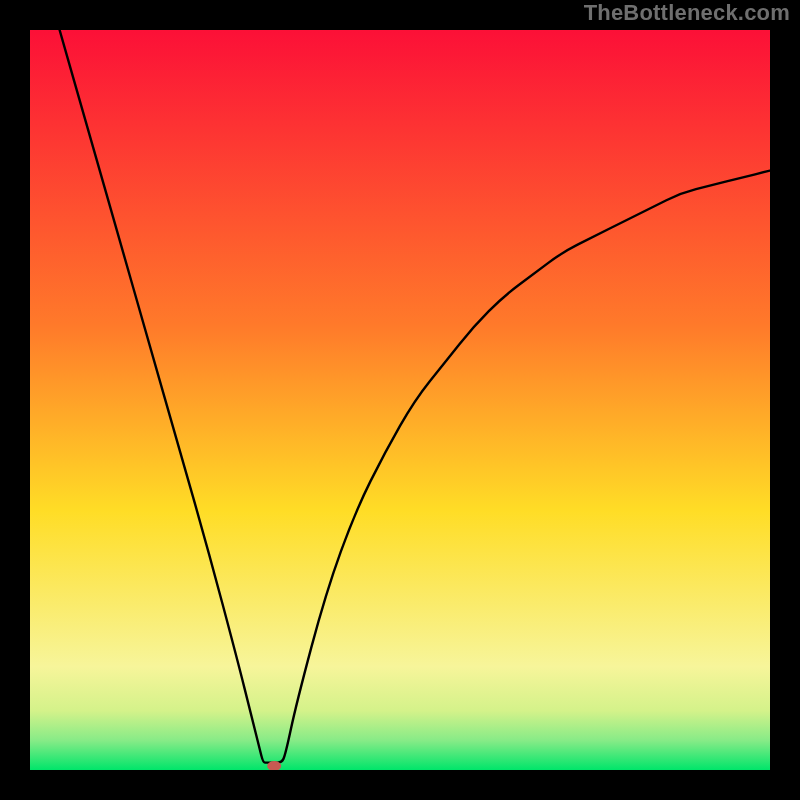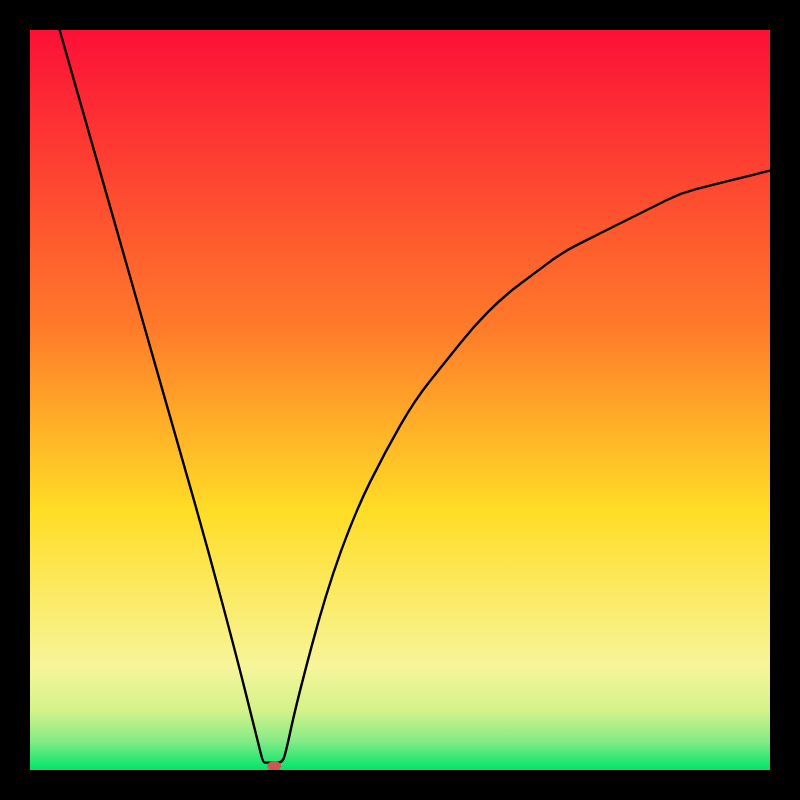--- a/index.html
+++ b/index.html
@@ -35,20 +35,21 @@
     width: 740px;
     height: 740px;
     display: block;
   }
 </style>
 </head>
 <body>
 
 <div class="frame">
 
+  <div class="watermark">TheBottleneck.com</div>
 
   <svg class="plot" viewBox="0 0 740 740" preserveAspectRatio="none">
     <defs>
       <linearGradient id="bg-grad" x1="0" y1="0" x2="0" y2="1">
         <stop id="g-top" offset="0%" stop-color="#fc1037"></stop>
         <stop id="g-40" offset="40%" stop-color="#ff7a2a"></stop>
         <stop id="g-65" offset="65%" stop-color="#ffdd26"></stop>
         <stop id="g-86" offset="86%" stop-color="#f7f59a"></stop>
         <stop id="g-92" offset="92%" stop-color="#d4f28a"></stop>
         <stop id="g-96" offset="96%" stop-color="#87eb87"></stop>

